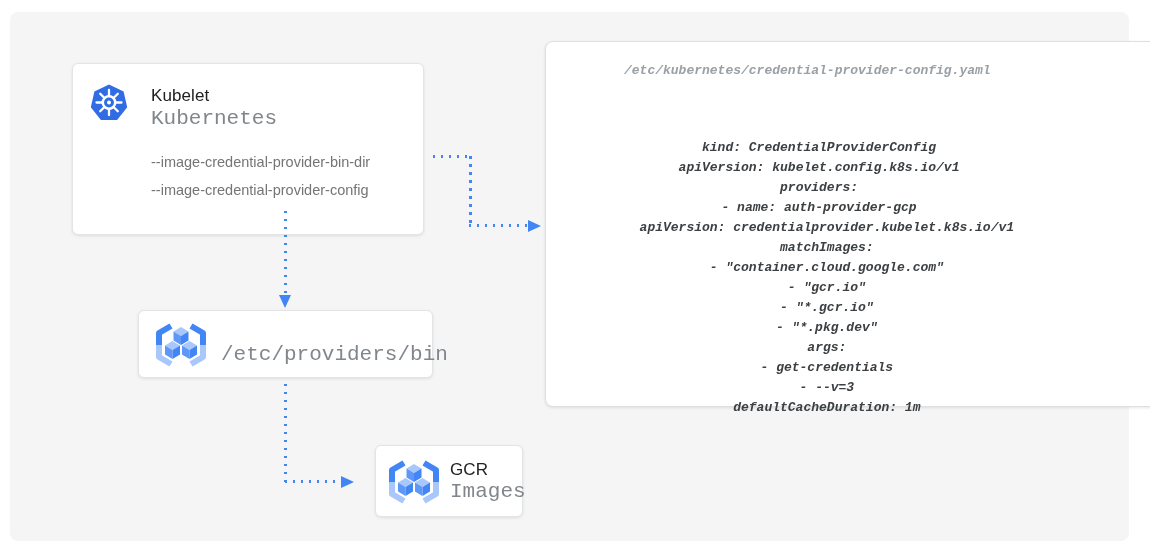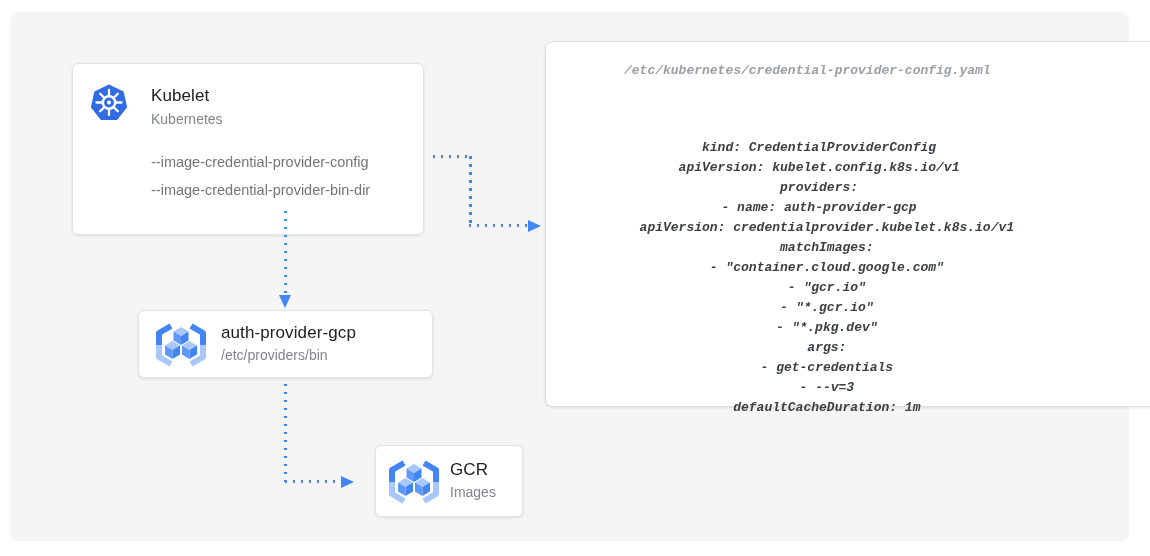--- a/index.html
+++ b/index.html
@@ -35,22 +35,23 @@
   .auth-icon { left: 14px; top: 12px; width: 56px; height: 44px; }
   .gcr-icon  { left: 10px; top: 14px; width: 56px; height: 44px; }
 
   .card-title {
     position: absolute;
     font-size: 17px; line-height: 22px;
     color: #212124; letter-spacing: .1px;
   }
   .card-sub {
     position: absolute;
-    font-size: 14px; line-height: 20px;
+    font-size: 21px; line-height: 20px;
     color: #80868b;
+    font-family: Liberation Mono, monospace;
   }
   .kubelet-title { left: 78px; top: 21px; }
   .kubelet-sub   { left: 78px; top: 45px; }
   .auth-title    { left: 82px; top: 11px; }
   .auth-sub      { left: 82px; top: 34px; }
   .gcr-title     { left: 74px; top: 13px; }
   .gcr-sub       { left: 74px; top: 36px; }
 
   .flags {
     position: absolute; left: 78px; top: 84px;
@@ -139,22 +140,22 @@
         <line x1="7.5" y1="19.5" x2="32.5" y2="19.5"></line>
         <line x1="11.2" y1="10.7" x2="28.8" y2="28.3"></line>
         <line x1="28.8" y1="10.7" x2="11.2" y2="28.3"></line>
       </g>
       <circle cx="20" cy="19.5" r="6.2" fill="#326ce5" stroke="#ffffff" stroke-width="2.5"></circle>
       <circle cx="20" cy="19.5" r="2" fill="#ffffff"></circle>
     </svg>
     <div class="card-title kubelet-title">Kubelet</div>
     <div class="card-sub kubelet-sub">Kubernetes</div>
     <div class="flags">
+      <div>--image-credential-provider-bin-dir</div>
       <div>--image-credential-provider-config</div>
-      <div>--image-credential-provider-bin-dir</div>
     </div>
   </div>
 
   <div class="code-panel">
     <div class="code-path">/etc/kubernetes/credential-provider-config.yaml</div>
     <pre class="code-body">kind: CredentialProviderConfig
 apiVersion: kubelet.config.k8s.io/v1
 providers:
 - name: auth-provider-gcp
   apiVersion: credentialprovider.kubelet.k8s.io/v1
@@ -182,21 +183,20 @@
         <polygon points="20.5,8.5 28,13 28,22 20.5,17.5" fill="#5e97f6"></polygon>
         <polygon points="35.5,8.5 28,13 28,22 35.5,17.5" fill="#4285f4"></polygon>
         <polygon points="19.5,18 27,22.5 19.5,27 12,22.5" fill="#a8c7fa"></polygon>
         <polygon points="12,22.5 19.5,27 19.5,36 12,31.5" fill="#5e97f6"></polygon>
         <polygon points="27,22.5 19.5,27 19.5,36 27,31.5" fill="#4285f4"></polygon>
         <polygon points="36.5,18 44,22.5 36.5,27 29,22.5" fill="#a8c7fa"></polygon>
         <polygon points="29,22.5 36.5,27 36.5,36 29,31.5" fill="#5e97f6"></polygon>
         <polygon points="44,22.5 36.5,27 36.5,36 44,31.5" fill="#4285f4"></polygon>
       </g>
     </svg>
-    <div class="card-title auth-title">auth-provider-gcp</div>
     <div class="card-sub auth-sub">/etc/providers/bin</div>
   </div>
 
   <div class="card card-gcr">
     <svg class="card-icon gcr-icon" viewBox="0 0 56 44">
       <g fill="none" stroke-linejoin="round">
         <path d="M18 3 L6 10 L6 22" stroke="#4285f4" stroke-width="6"></path>
         <path d="M6 22 L6 34 L18 41" stroke="#a8c7fa" stroke-width="6"></path>
         <path d="M38 3 L50 10 L50 22" stroke="#4285f4" stroke-width="6"></path>
         <path d="M50 22 L50 34 L38 41" stroke="#a8c7fa" stroke-width="6"></path>

